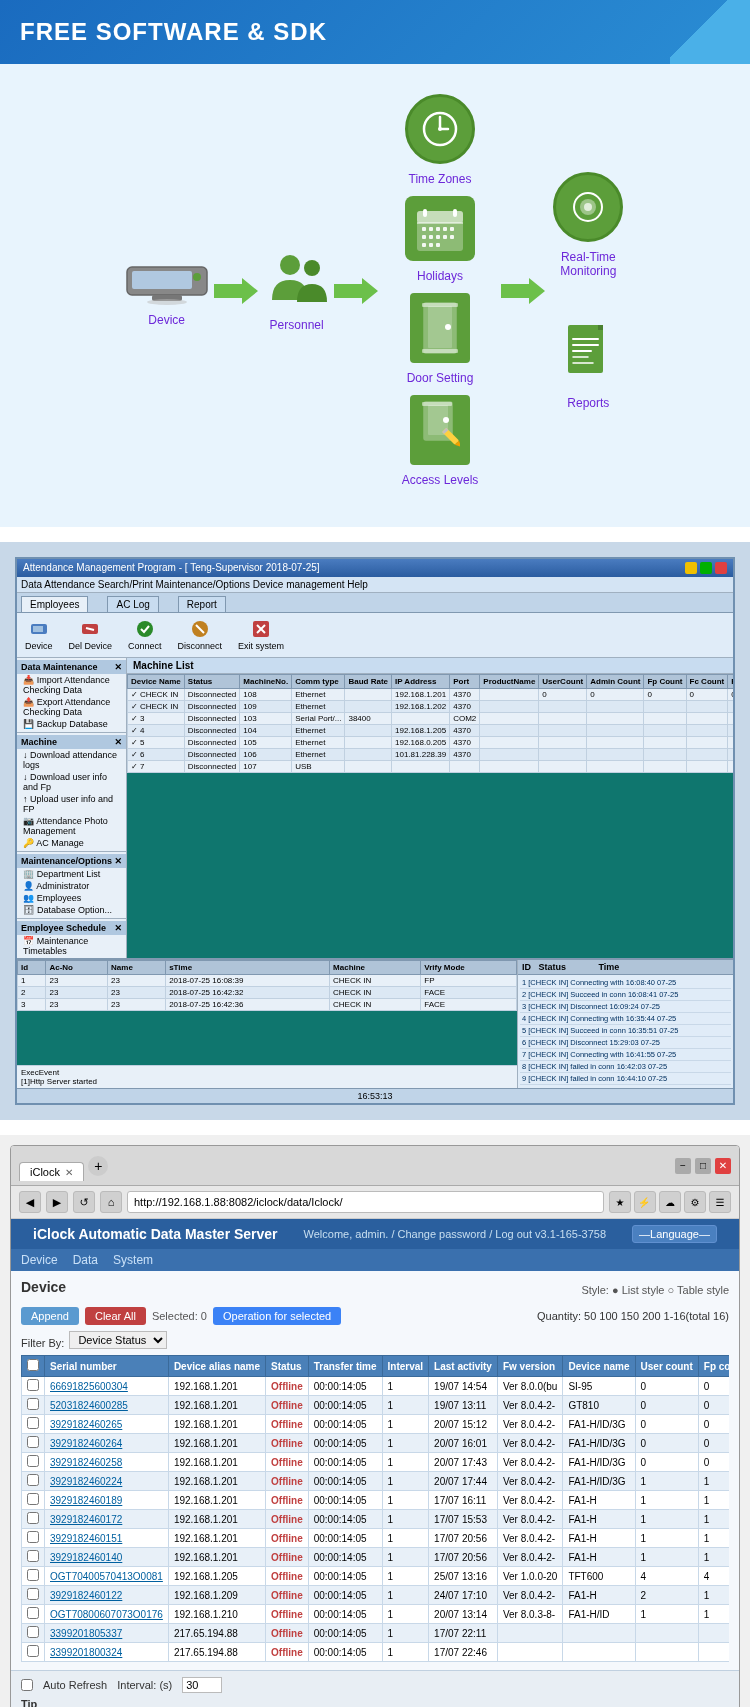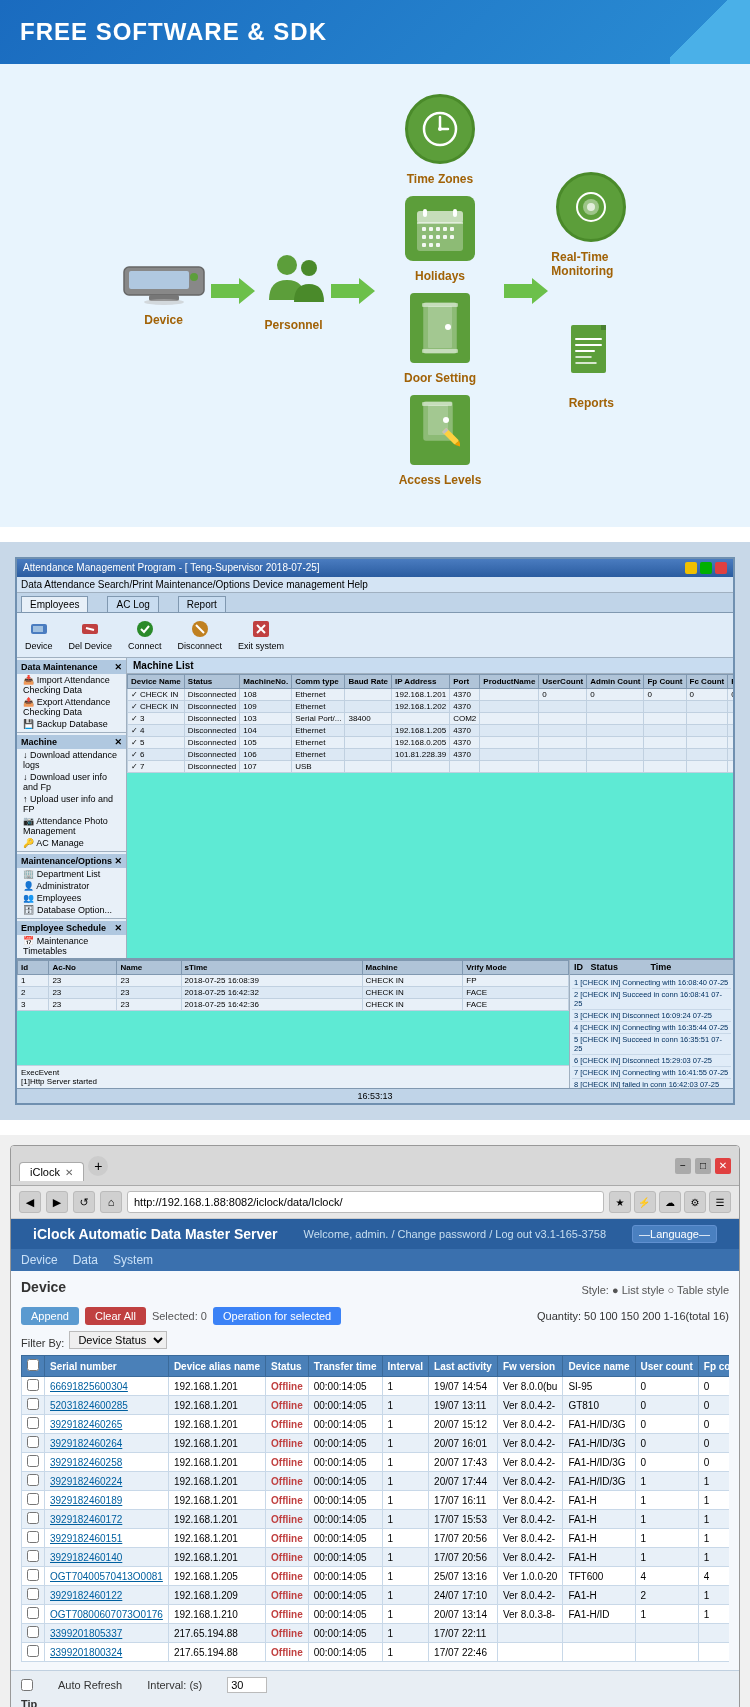--- a/index.html
+++ b/index.html
@@ -60,22 +60,22 @@
     }
     
     .icon-box {
       display: flex;
       flex-direction: column;
       align-items: center;
       gap: 8px;
     }
     .icon-label {
       font-size: 12px;
-      color: #a16207;
-      font-weight: bold;
+      color: #6d28d9;
+      text-align: center;
     }
     
     .center-icon-wrap {
       background: #5c9e3a;
       border-radius: 50%;
       width: 70px;
       height: 70px;
       display: flex;
       align-items: center;
       justify-content: center;
@@ -126,21 +126,21 @@
       justify-content: center;
     }
 
     
     .section-attendance {
       background: #c8d8e8;
       padding: 15px;
       margin-top: 15px;
     }
     .ams-window {
-      background: #5eead4;
+      background: #0f766e;
       border: 2px solid #7090b0;
       font-size: 10px;
     }
     .ams-titlebar {
       background: linear-gradient(to bottom, #4a7cc0, #2a5ca0);
       color: #fff;
       padding: 3px 6px;
       display: flex;
       justify-content: space-between;
       font-size: 10px;
@@ -238,21 +238,21 @@
     .ams-bottom-left {
       flex: 1;
       display: flex;
       flex-direction: column;
     }
     .ams-bottom-table-wrap {
       flex: 1;
       overflow: auto;
     }
     .ams-bottom-right {
-      width: 164px;
+      width: 216px;
       border-left: 1px solid #a0b0c0;
       background: #e0ecf8;
       font-size: 8px;
       display: flex;
       flex-direction: column;
     }
     .ams-log-header {
       background: #b0c4d8;
       padding: 2px 4px;
       font-size: 9px;
@@ -487,21 +487,21 @@
       font-weight: bold;
     }
     .iclock-footer {
       background: #e8eef4;
       padding: 6px 10px;
       border-top: 1px solid #c0d0e0;
     }
     .iclock-footer-top {
       display: flex;
       align-items: center;
-      gap: 25px;
+      gap: 10px;
       margin-bottom: 5px;
     }
     .auto-refresh-label {
       font-size: 11px;
       color: #333;
     }
     .auto-refresh-input {
       width: 40px;
       font-size: 11px;
       border: 1px solid #bbb;

